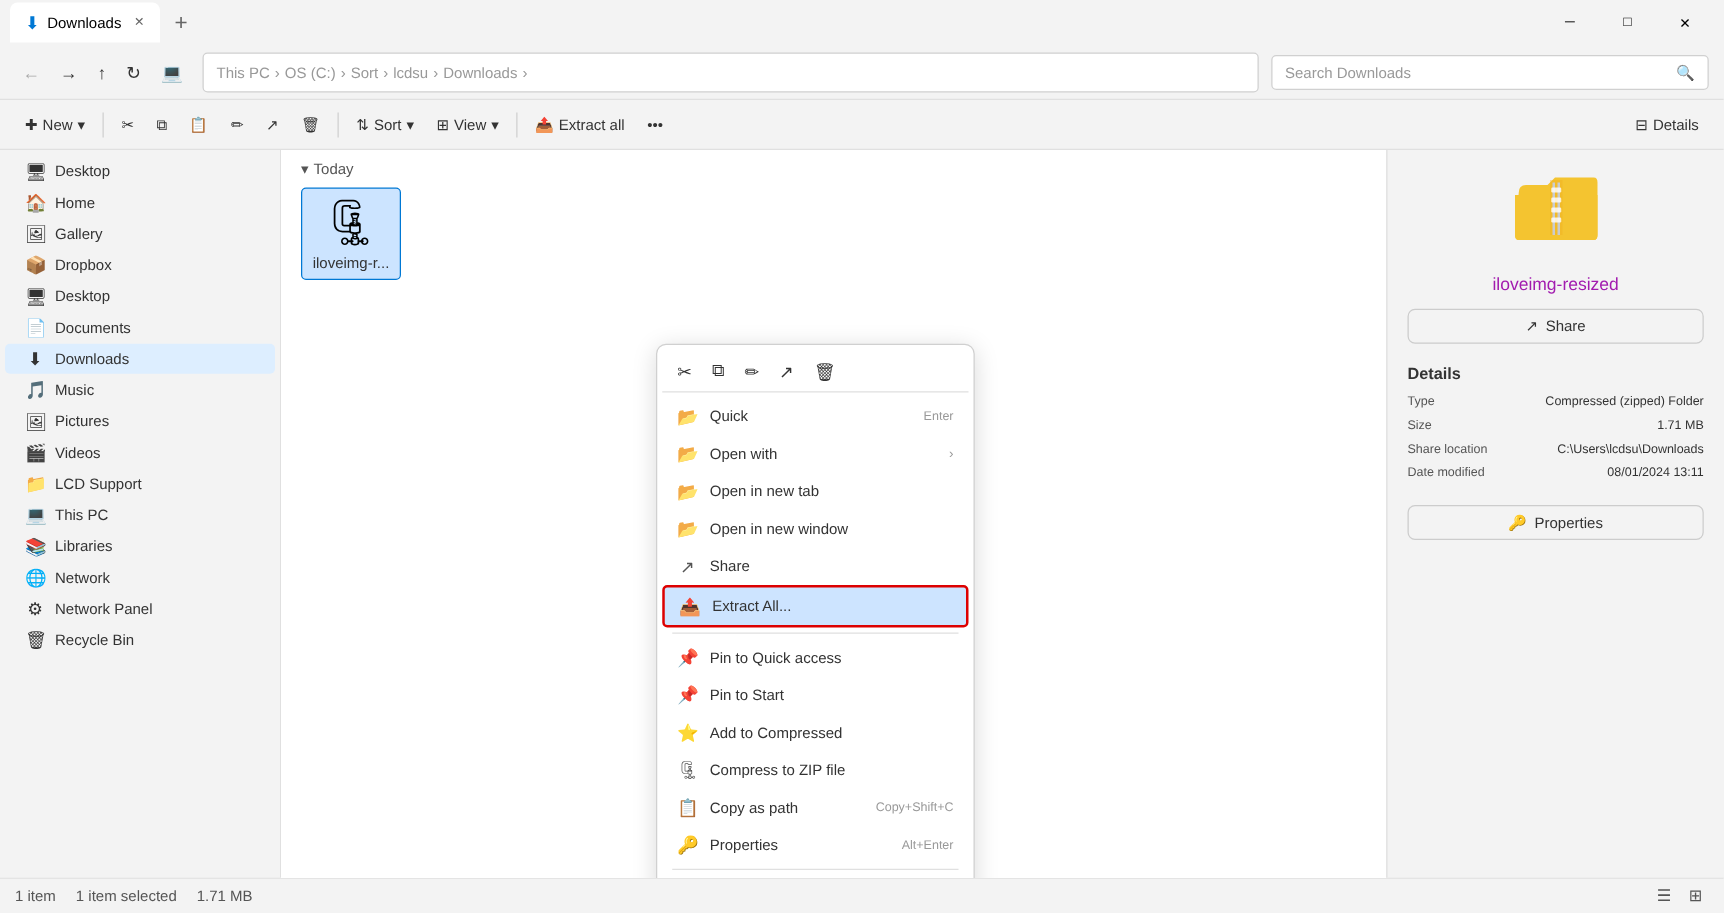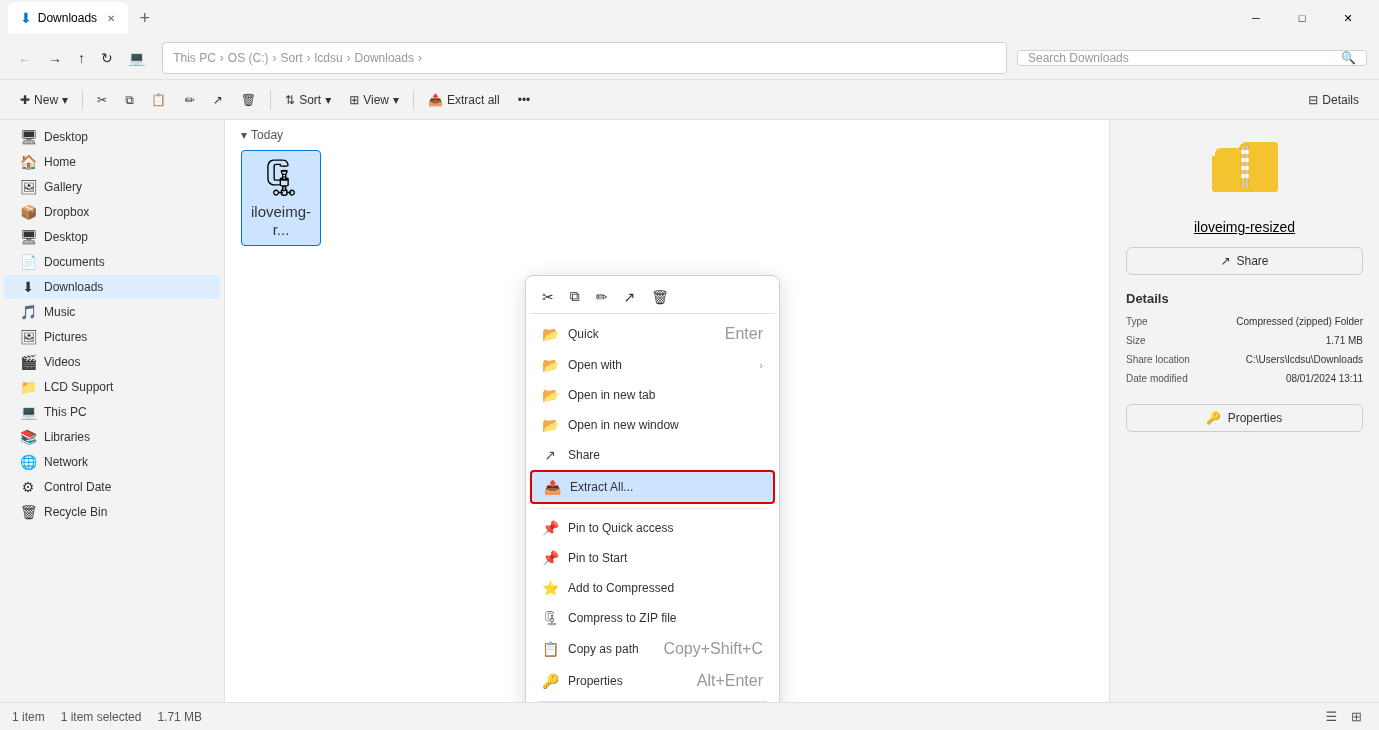--- a/index.html
+++ b/index.html
@@ -55,21 +55,21 @@
       gap: 4px;
       font-size: 12px;
       color: #333;
       margin: 0 6px;
     }
     .breadcrumb span { color: #999; }
     .search-box {
       background: white;
       border: 1px solid #d0d0d0;
       border-radius: 4px;
-      height: 16px;
+      height: 28px;
       display: flex;
       align-items: center;
       padding: 0 10px;
       gap: 6px;
       width: 350px;
       color: #999;
       font-size: 12px;
     }
 
     
@@ -155,21 +155,21 @@
       flex-direction: column;
       align-items: center;
       width: 80px;
       padding: 6px;
       border-radius: 4px;
       cursor: pointer;
       text-align: center;
     }
     .file-item.selected { background: #cce4ff; border: 1px solid #0078d4; }
     .file-icon { font-size: 36px; margin-bottom: 4px; }
-    .file-name { font-size: 15px; color: #333; word-break: break-word; line-height: 1.2; }
+    .file-name { font-size: 12px; color: #333; word-break: break-word; line-height: 1.2; }
     .context-menu {
       position: absolute;
       top: 155px;
       left: 300px;
       background: white;
       border: 1px solid #d0d0d0;
       border-radius: 8px;
       box-shadow: 0 4px 20px rgba(0,0,0,0.15);
       width: 255px;
       z-index: 200;
@@ -190,37 +190,37 @@
       padding: 7px 12px;
       gap: 10px;
       cursor: pointer;
       border-radius: 4px;
       font-size: 12px;
       color: #333;
       position: relative;
     }
     .cm-item.highlighted { background: #cde4ff; border: 2px solid #d00; border-radius: 4px; }
     .cm-item .cm-icon { font-size: 14px; width: 16px; text-align: center; color: #555; }
-    .cm-item .cm-shortcut { margin-left: auto; color: #999; font-size: 16px; }
+    .cm-item .cm-shortcut { margin-left: auto; color: #999; font-size: 10px; }
     .cm-item .cm-arrow { margin-left: auto; color: #999; font-size: 11px; }
     .cm-sep { height: 1px; background: #e0e0e0; margin: 4px 8px; }
 
     
     .details-panel {
       width: 270px;
       background: #f3f3f3;
       border-left: 1px solid #e0e0e0;
       padding: 16px;
       display: flex;
       flex-direction: column;
       align-items: center;
       flex-shrink: 0;
     }
     .details-file-icon { font-size: 64px; margin-bottom: 8px; }
-    .details-file-name { font-size: 14px; font-weight: 500; color: #000000; margin-bottom: 12px; text-align: center; text-decoration: underline; }
+    .details-file-name { font-size: 14px; font-weight: 500; color: #a21caf; margin-bottom: 12px; text-align: center; }
     .details-share-btn {
       display: flex;
       align-items: center;
       gap: 6px;
       background: none;
       border: 1px solid #ccc;
       border-radius: 6px;
       padding: 6px 14px;
       cursor: pointer;
       font-size: 12px;
@@ -411,21 +411,21 @@
     <div class="sidebar-item">
       <span class="s-icon">📚</span>
       <span>Libraries</span>
     </div>
     <div class="sidebar-item">
       <span class="s-icon">🌐</span>
       <span>Network</span>
     </div>
     <div class="sidebar-item">
       <span class="s-icon">⚙</span>
-      <span>Control Date</span>
+      <span>Network Panel</span>
     </div>
     <div class="sidebar-item">
       <span class="s-icon">🗑</span>
       <span>Recycle Bin</span>
     </div>
   </div>
 
   <div class="content-area" style="position:relative;">
     <div class="section-header">
       <span>▾</span>

